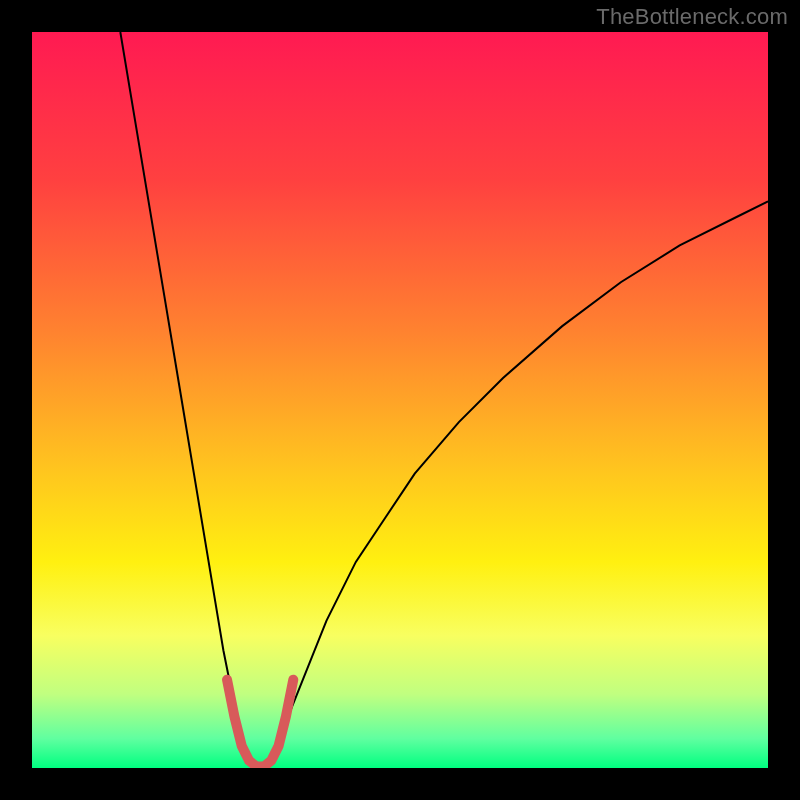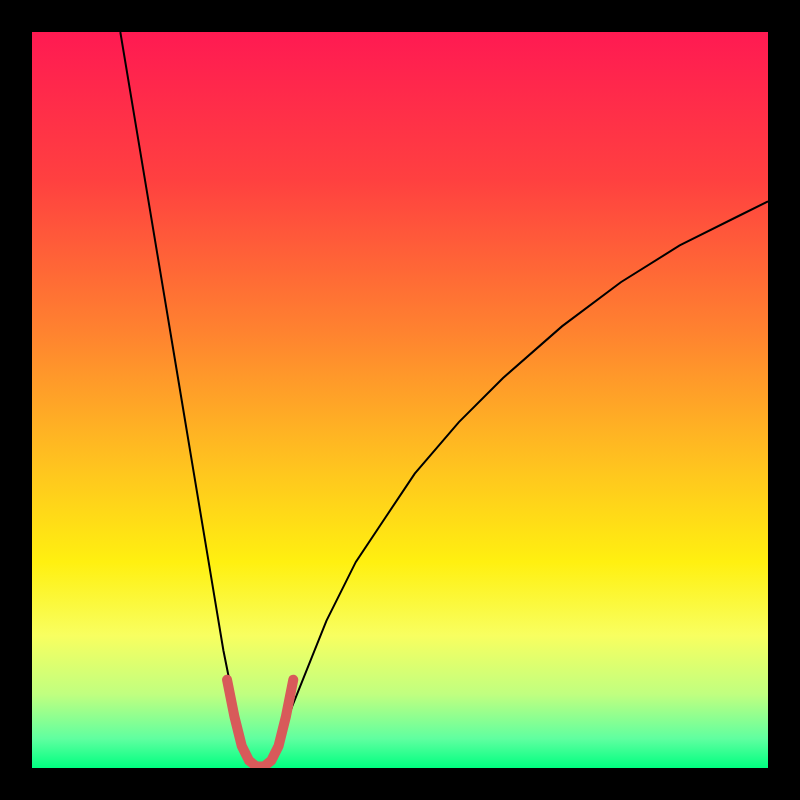--- a/index.html
+++ b/index.html
@@ -37,20 +37,21 @@
     height: 736px;
   }
   svg {
     display: block;
   }
 </style>
 </head>
 <body>
 
 <div class="frame">
+  <div class="watermark">TheBottleneck.com</div>
   <div class="plot">
     <svg id="chart-svg" width="736" height="736" viewBox="0 0 736 736" preserveAspectRatio="none">
       <defs>
         <linearGradient id="bg-grad" x1="0" y1="0" x2="0" y2="1">
             <stop offset="0%" stop-color="#ff1a52"></stop>
             <stop offset="20%" stop-color="#ff4040"></stop>
             <stop offset="40%" stop-color="#ff8030"></stop>
             <stop offset="57.99999999999999%" stop-color="#ffc020"></stop>
             <stop offset="72%" stop-color="#fff010"></stop>
             <stop offset="82%" stop-color="#f8ff60"></stop>

